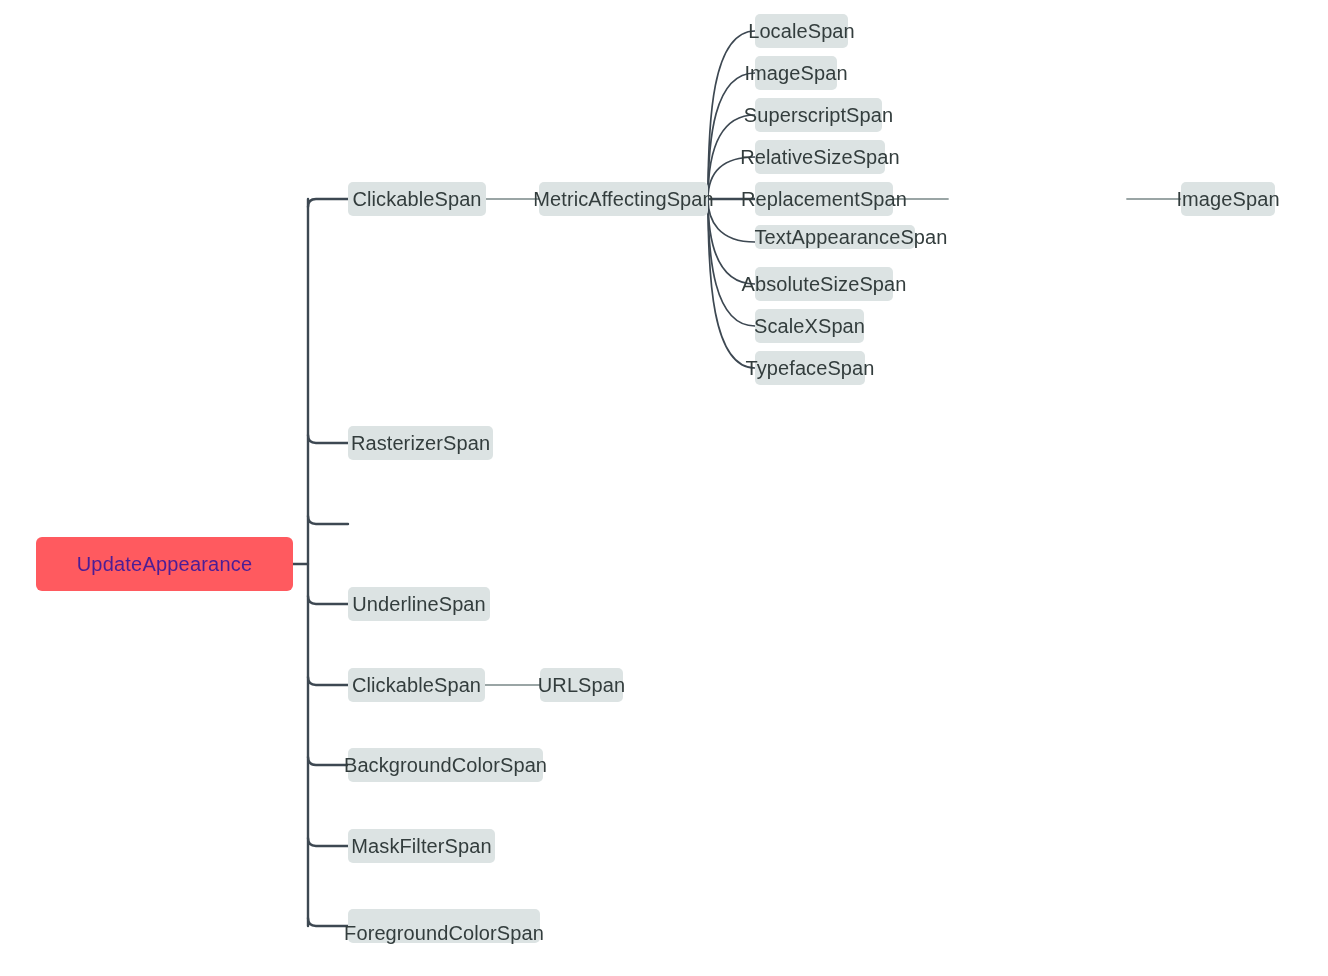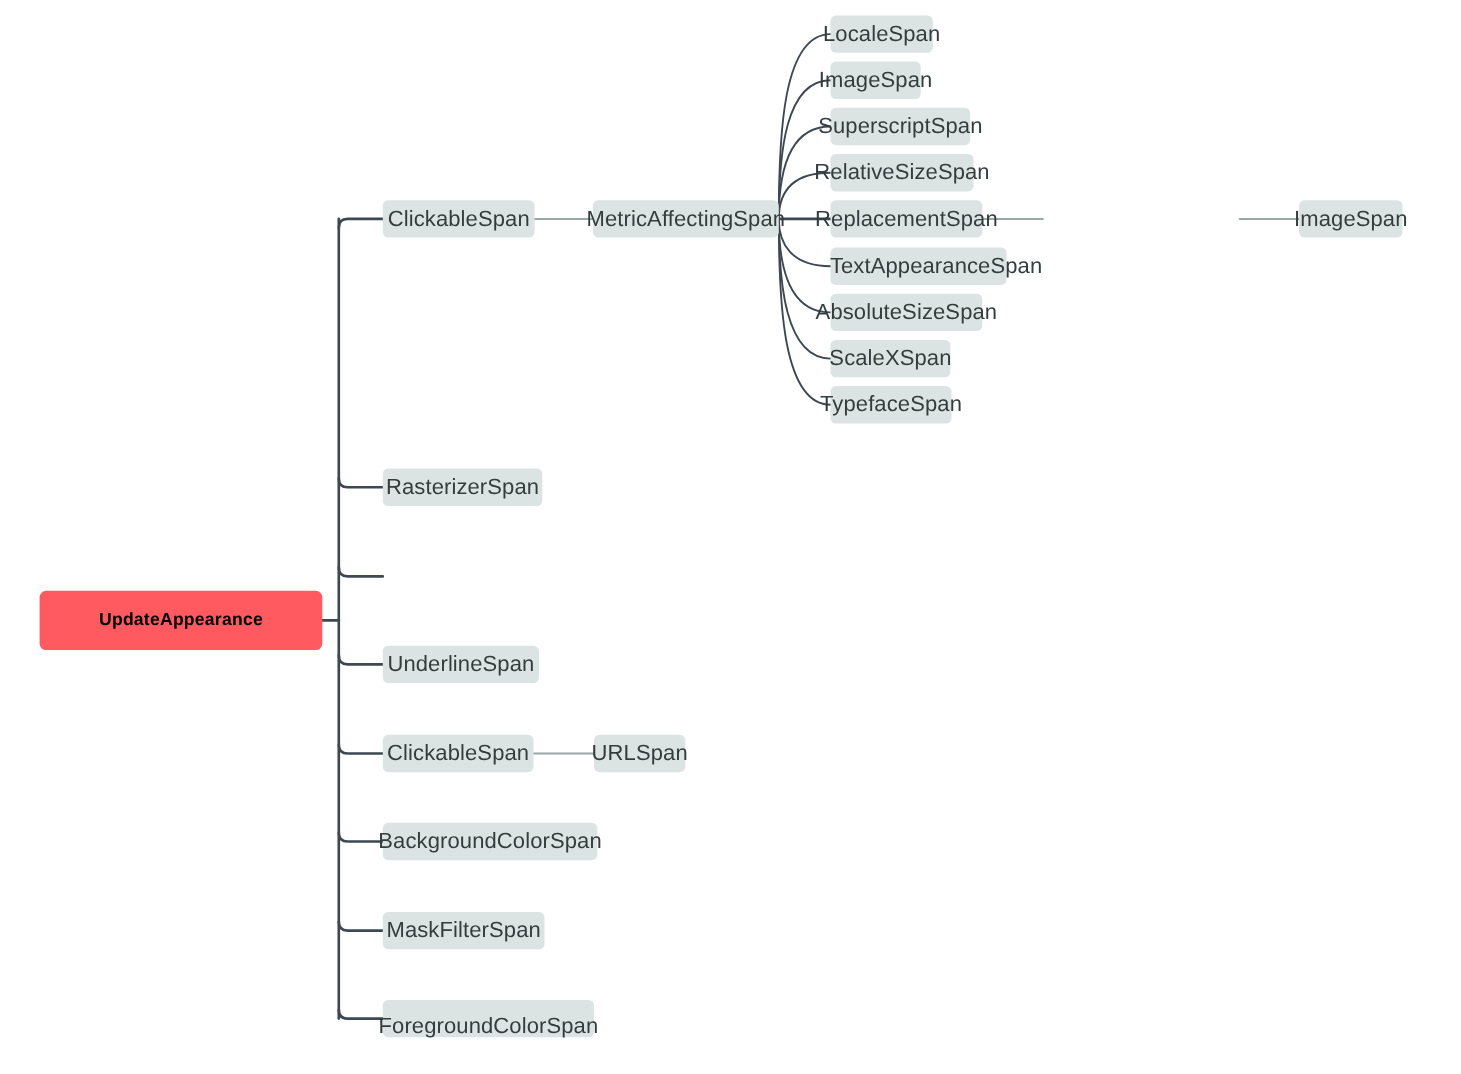--- a/index.html
+++ b/index.html
@@ -36,23 +36,23 @@
     color: #333d3d;
     border-radius: 5px;
     font-size: 20px;
     line-height: 1;
     letter-spacing: 0.1px;
     white-space: nowrap;
     z-index: 2;
   }
   .node.root {
     background: #ff5a5f;
-    color: #000000;
-    font-size: 16px;
-    font-weight: bold;
+    color: #4c1d95;
+    font-size: 20px;
+    font-weight: normal;
     border-radius: 6px;
     letter-spacing: 0.2px;
   }
   .node-label {
     display: block;
   }
 </style>
 </head>
 <body>
 
@@ -114,21 +114,21 @@
   </div>
   <div class="node" style="left:755px; top:98px; width:127px; height:34px;">
     <span class="node-label">SuperscriptSpan</span>
   </div>
   <div class="node" style="left:755px; top:140px; width:130px; height:34px;">
     <span class="node-label">RelativeSizeSpan</span>
   </div>
   <div class="node" style="left:755px; top:182px; width:138px; height:34px;">
     <span class="node-label">ReplacementSpan</span>
   </div>
-  <div class="node" style="left:755px; top:225px; width:160px; height:34px;padding-left:32px;">
+  <div class="node" style="left:755px; top:225px; width:160px; height:24px;padding-left:32px;">
     <span class="node-label">TextAppearanceSpan</span>
   </div>
   <div class="node" style="left:755px; top:267px; width:138px; height:34px;">
     <span class="node-label">AbsoluteSizeSpan</span>
   </div>
   <div class="node" style="left:755px; top:309px; width:109px; height:34px;">
     <span class="node-label">ScaleXSpan</span>
   </div>
   <div class="node" style="left:755px; top:351px; width:110px; height:34px;">
     <span class="node-label">TypefaceSpan</span>

